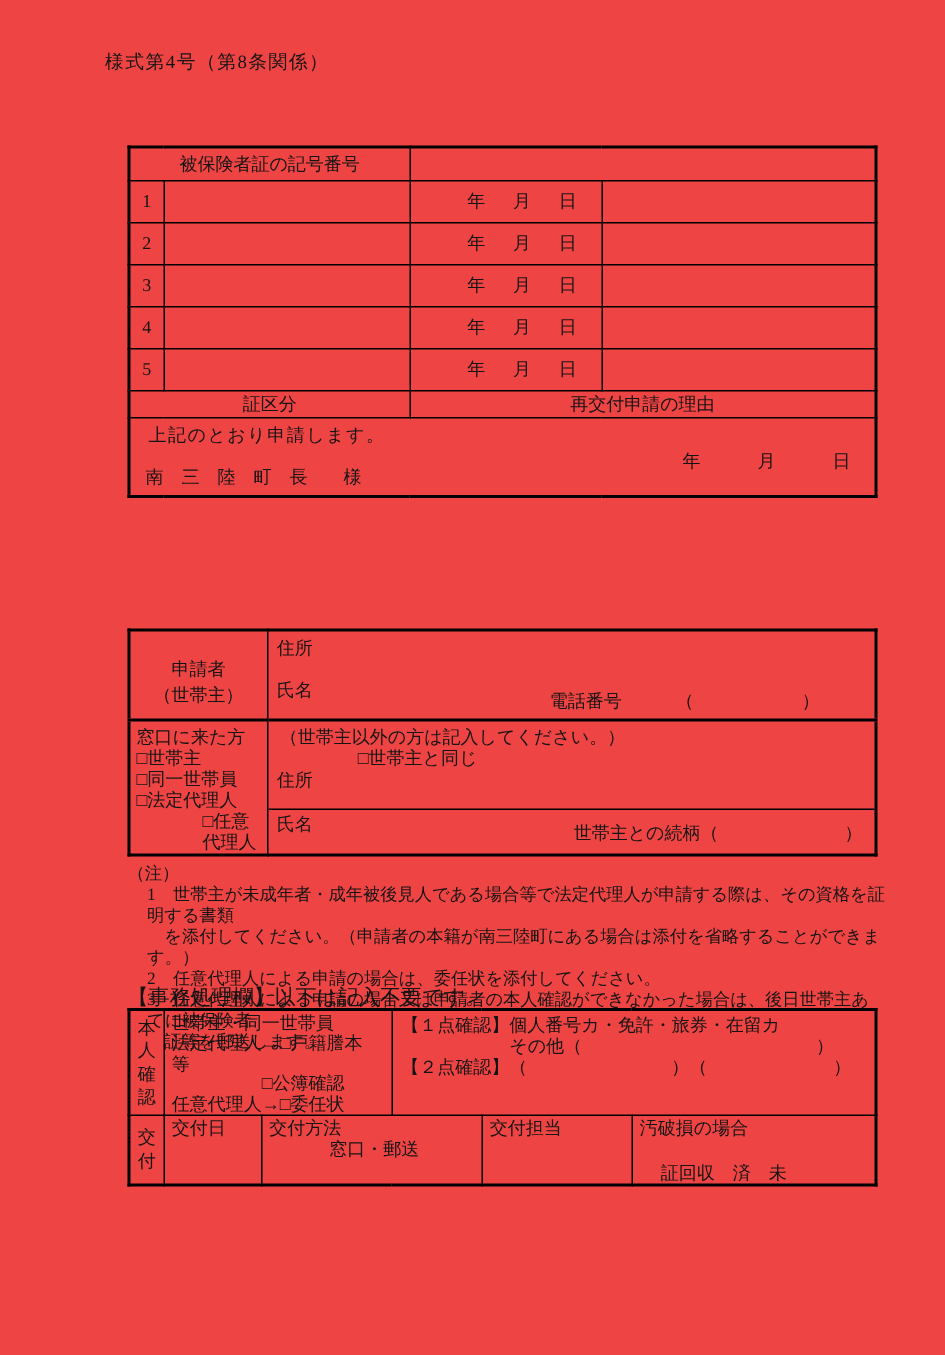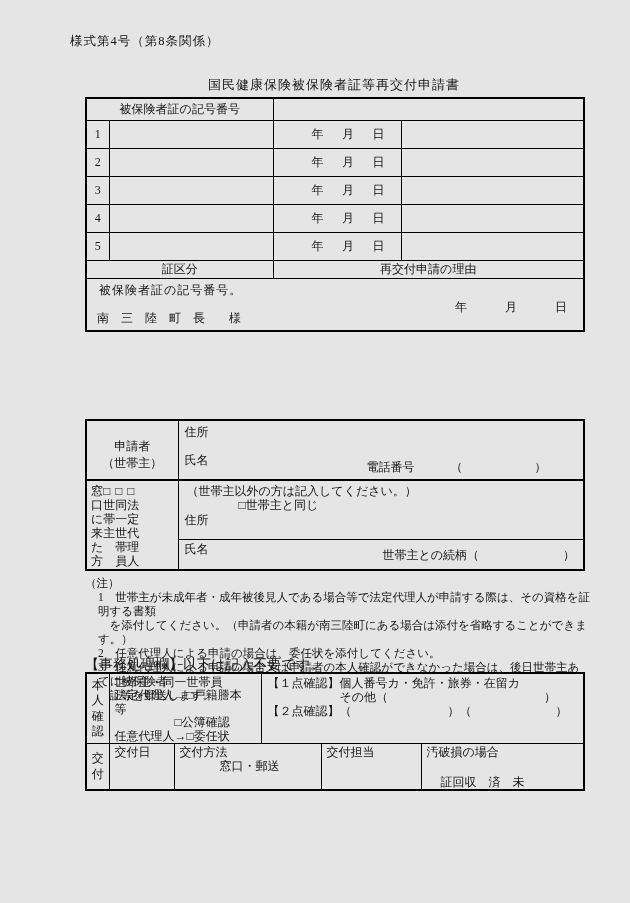--- a/index.html
+++ b/index.html
@@ -3,21 +3,21 @@
 <meta charset="utf-8">
 <style>
   html,body { margin:0; padding:0; }
   body {
     font-family: "Liberation Serif", "DejaVu Serif", serif;
     color:#141414;
   }
   .page {
     position:relative;
     width:630px; height:903px;
-    background:#e5e5e5;
+    background:#ef4444;
     overflow:hidden;
     font-size:12px;
   }
   .abs { position:absolute; }
   .form-no { left:70px; top:33px; font-size:12.5px; letter-spacing:1px; }
   .title  { left:85px; top:76px; width:498px; text-align:center; font-size:13px; letter-spacing:1px; }
 
   table.t {
     position:absolute;
     border-collapse:collapse;
@@ -52,21 +52,21 @@
 
   
   .t2 { left:85px; top:419px; width:498px; }
   .t2 .r1 td { height:58px; }
   .t2 .r2 td { height:86px; border-top:2px solid #000; }
   .applicant-lbl { padding-top:9px; line-height:17px; }
   .app-cell { position:relative; height:100%; }
   .app-addr { position:absolute; left:6px; top:3px; }
   .app-name { position:absolute; left:6px; top:31px; }
   .app-phone { position:absolute; left:188px; bottom:3px; }
-  .visitor-cell { display:flex; flex-direction:row; height:82px; padding:3px 0 3px 4px; line-height:14px; }
+  .visitor-cell { display:flex; flex-direction:column; height:82px; padding:3px 0 3px 4px; line-height:14px; }
   .visitor-last { margin-top:auto;padding-left:44px; }
   .win-cell { height:100%; }
   .win-top { position:relative; height:58px; border-bottom:1px solid #000; }
   .win-note { position:absolute; left:8px; top:2px; }
   .win-same { position:absolute; left:60px; top:16px; }
   .win-addr { position:absolute; left:6px; top:31px; }
   .win-bottom { position:relative; height:27px; }
   .win-name { position:absolute; left:6px; top:1px; }
   .win-rel  { position:absolute; right:8px; bottom:3px; }
 
@@ -85,21 +85,20 @@
   .cell-2l { padding:1px 0 0 5px; line-height:14px; }
   .ind-40 { padding-left:40px; }
   .ind-14 { padding-left:14px;margin-top:16px; }
 </style>
 </head>
 <body>
 
 <div class="page">
 
   <div class="abs form-no">様式第4号（第8条関係）</div>
-  <div class="abs title">国民健康保険被保険者証等再交付申請書</div>
 
   <table class="t t1">
     <colgroup>
         <col style="width:23px">
         <col style="width:164px">
         <col style="width:128px">
         <col style="width:183px">
       </colgroup>
     <tbody>
         <tr class="rA">
@@ -165,21 +164,21 @@
       </div>
           </td>
       <td></td>
     </tr>
     <tr class="rC">
       <td colspan="2" class="cm">証区分</td>
       <td colspan="2" class="cm">再交付申請の理由</td>
     </tr>
     <tr class="rE">
       <td colspan="4" class="footer-cell">
-        <div class="decl">被保険者証の記号番号。</div>
+        <div class="decl">上記のとおり申請します。</div>
         <div class="f-date">
           <span>年</span>
           <span>月</span>
           <span>日</span>
         </div>
         <div class="addressee">南　三　陸　町　長　　様</div>
       </td>
     </tr>
   </tbody>
     </table>

